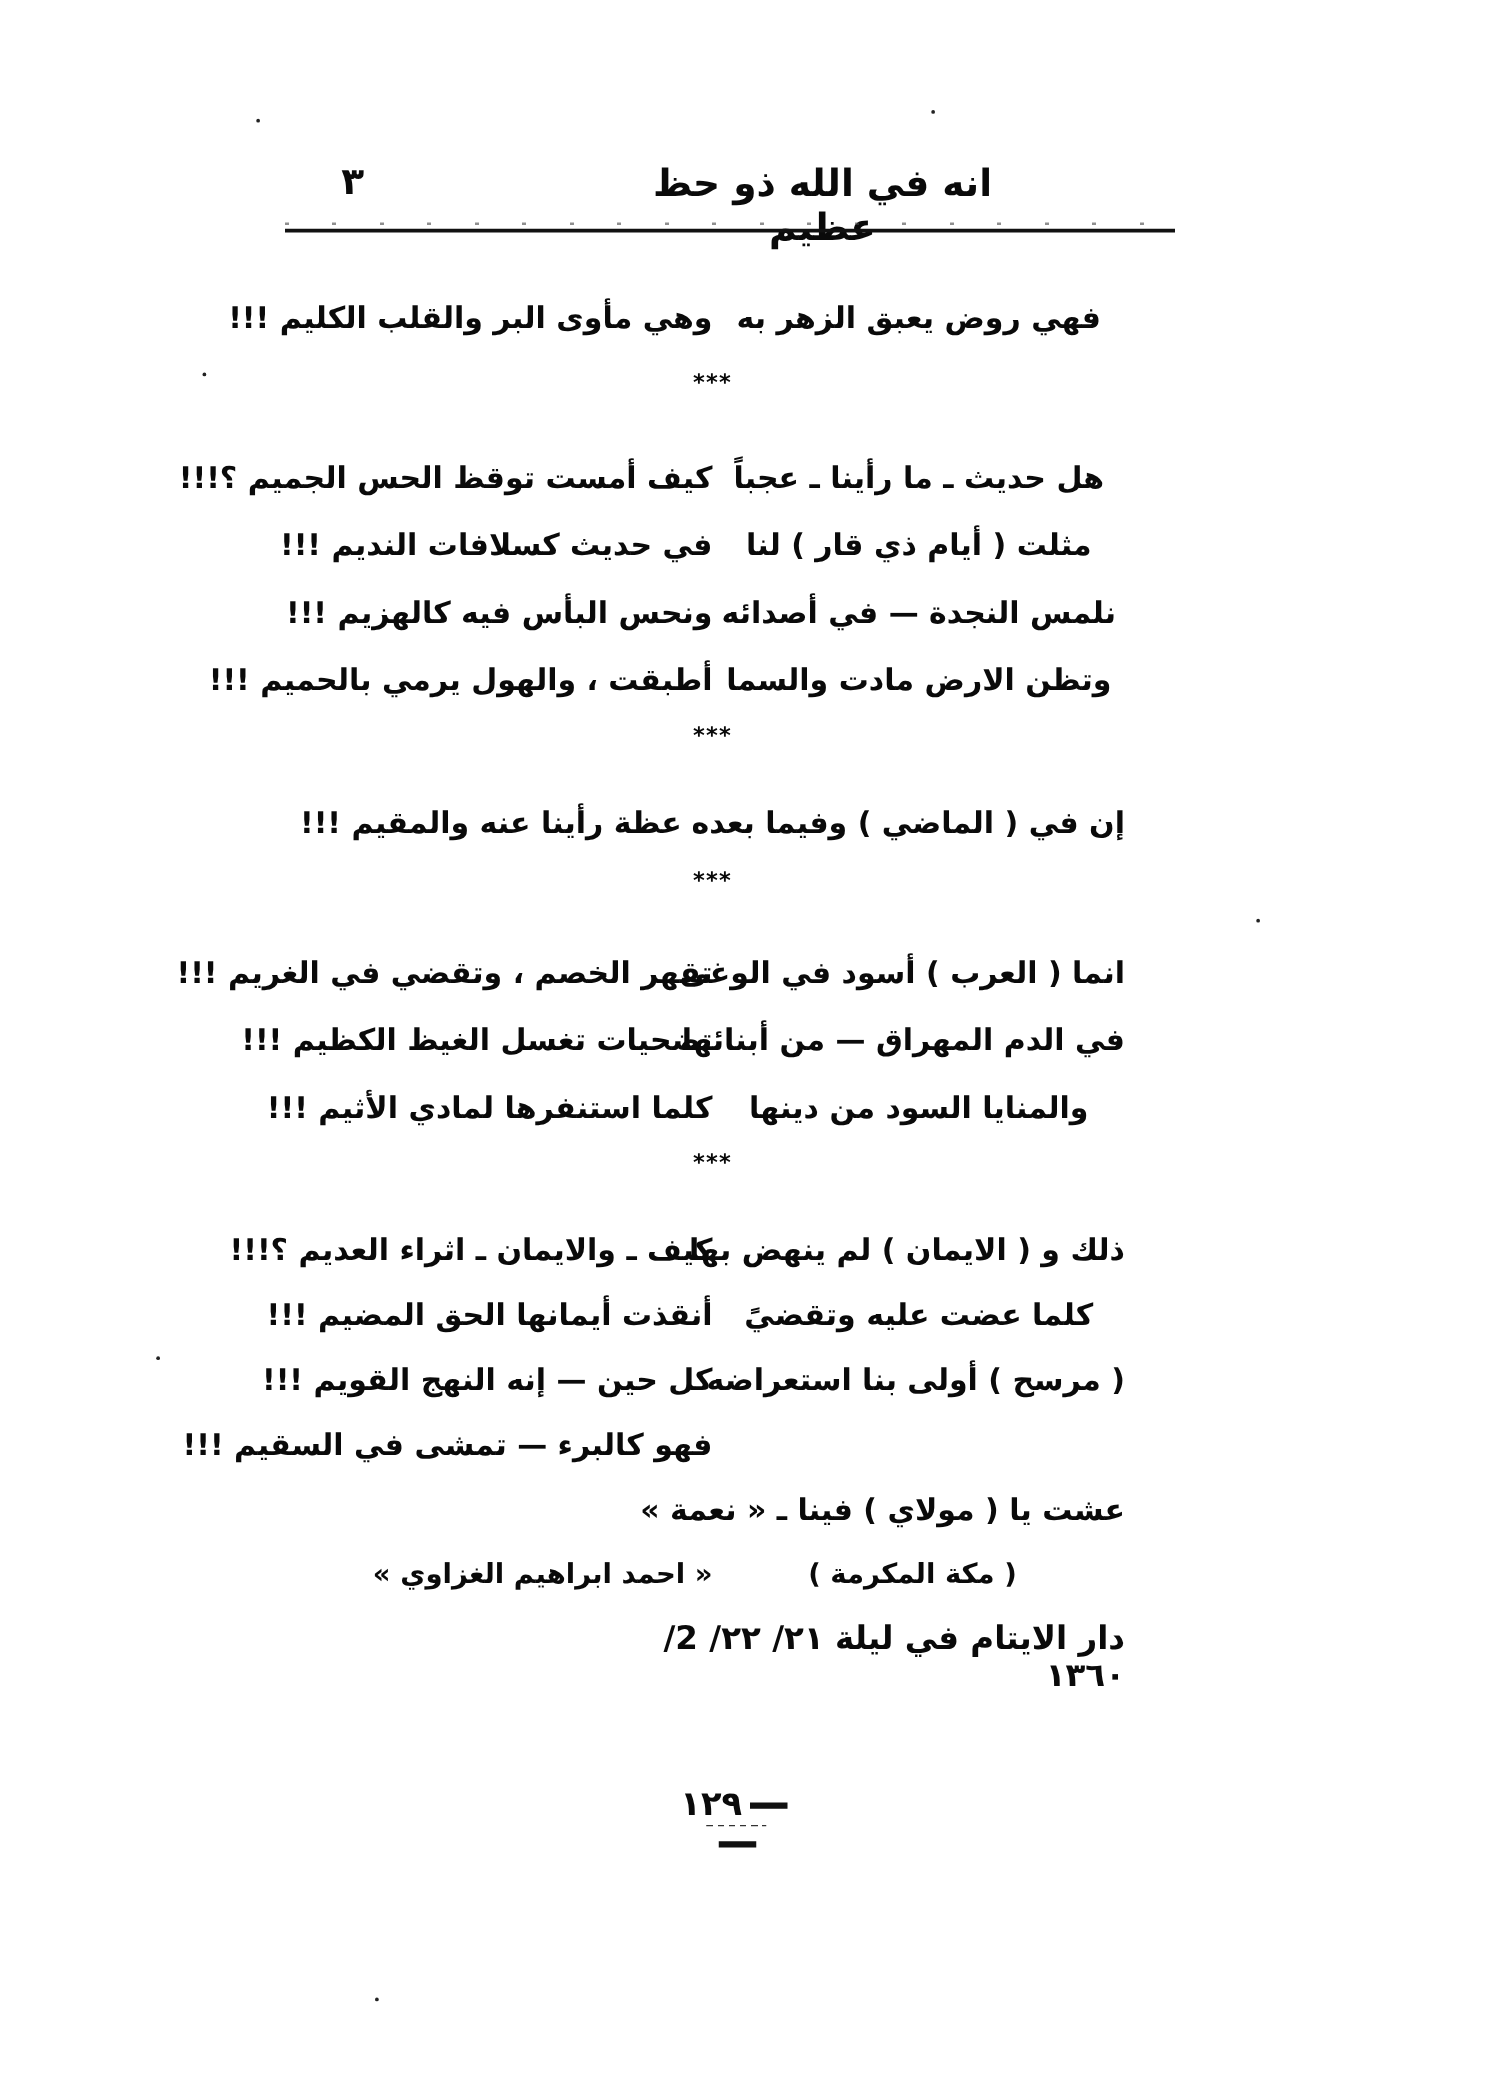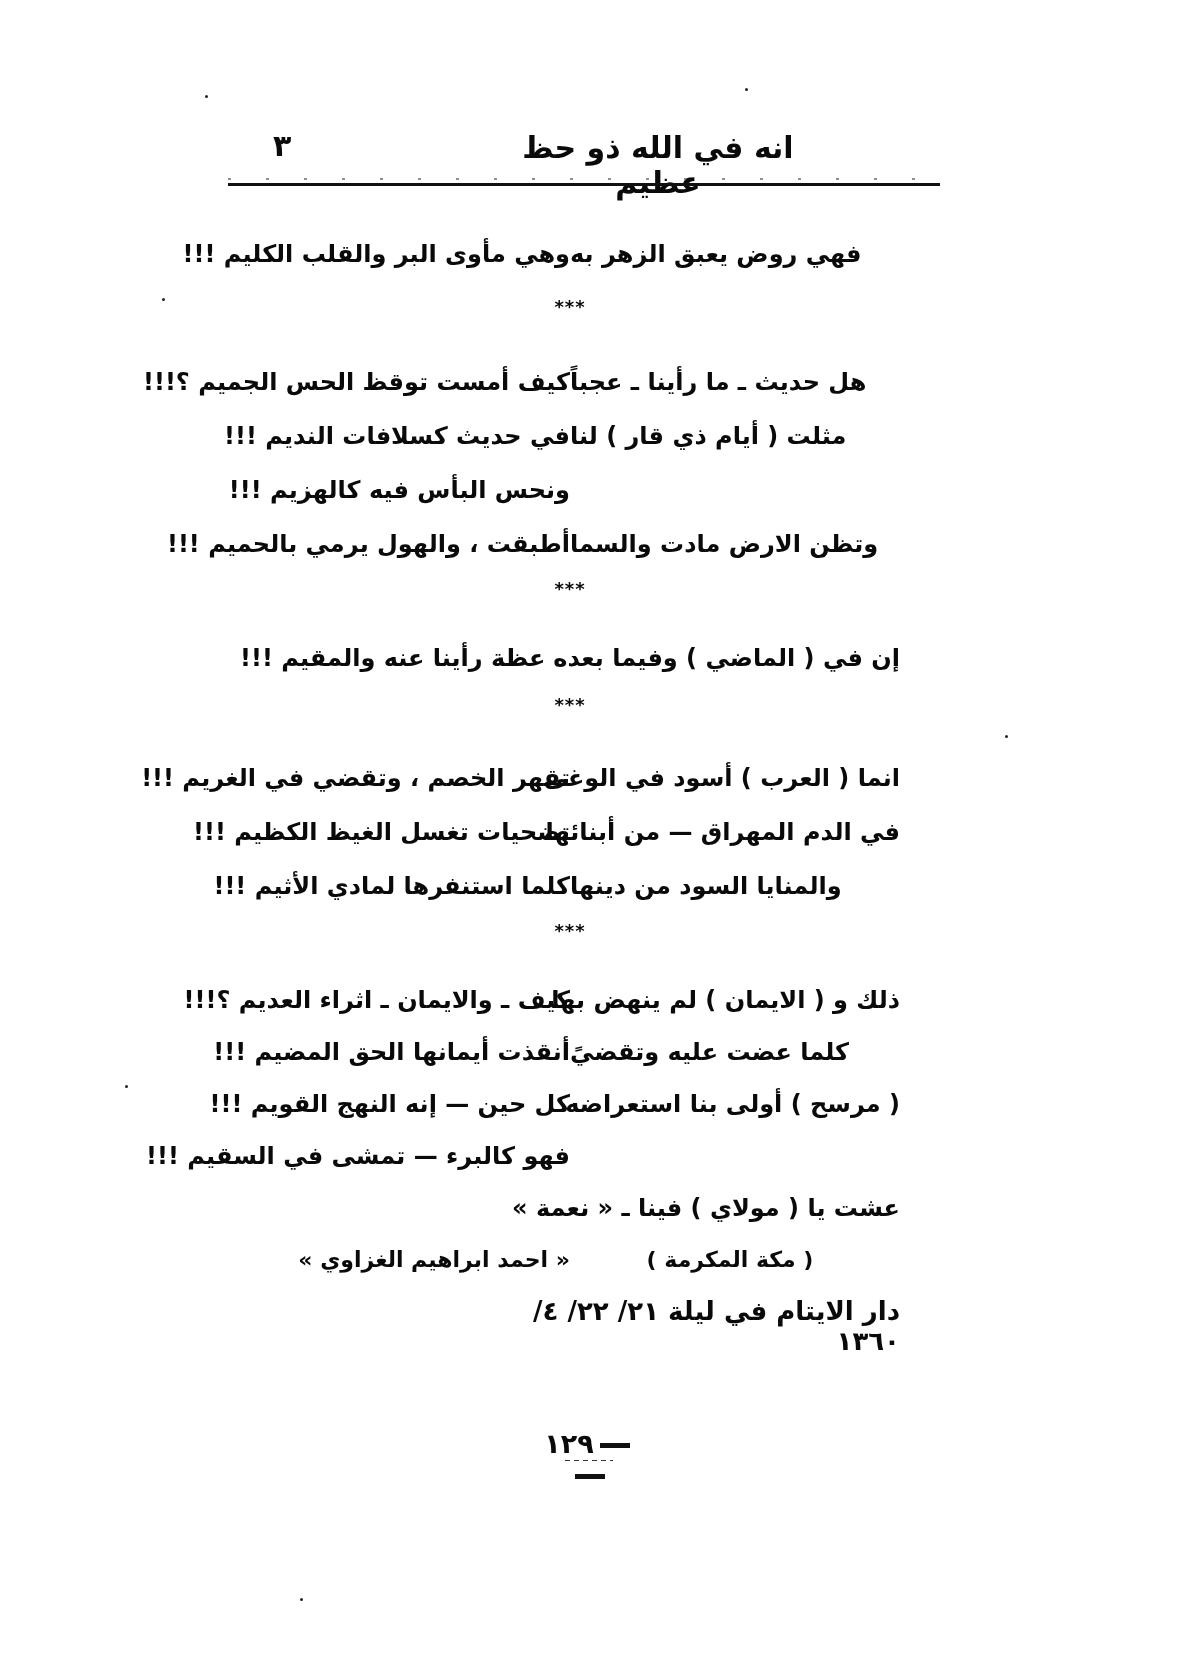--- a/index.html
+++ b/index.html
@@ -26,21 +26,21 @@
     .header-rule-dots {
       position: absolute; left: 0; right: 0; top: 60px; height: 2px;
       background: repeating-linear-gradient(90deg, #444 0 3px, transparent 3px 38px);
       opacity: .6;
     }
 
     .verse {
       position: absolute; left: 240px; width: 660px; height: 44px; direction: rtl;
       font-size: 24px; font-weight: bold; line-height: 44px;
     }
-    .hemi-right { position: absolute; right: 0; width: 330px; text-align: left; white-space: nowrap; }
+    .hemi-right { position: absolute; right: 0; width: 330px; text-align: center; white-space: nowrap; }
     .hemi-left  { position: absolute; left: 0;  width: 330px; text-align: left;  white-space: nowrap; }
     .sep {
       position: absolute; left: 540px; width: 60px; text-align: center;
       font-size: 18px; font-weight: bold; letter-spacing: 1px;
     }
     .closing { font-size: 22px; }
     .date-line {
       position: absolute; left: 500px; top: 1296px; width: 400px; text-align: right; direction: rtl;
       font-size: 26px; font-weight: bold;
     }
@@ -82,20 +82,21 @@
 
   <div class="verse" style="top:360px">
     <span class="hemi-right">هل حديث ـ ما رأينا ـ عجباً</span>
     <span class="hemi-left">كيف أمست توقظ الحس الجميم ؟!!!</span>
   </div>
   <div class="verse" style="top:414px">
     <span class="hemi-right">مثلت ( أيام ذي قار ) لنا</span>
     <span class="hemi-left">في حديث كسلافات النديم !!!</span>
   </div>
   <div class="verse" style="top:468px">
+    <span class="hemi-right">نلمس النجدة — في أصدائه</span>
     <span class="hemi-left">ونحس البأس فيه كالهزيم !!!</span>
   </div>
   <div class="verse" style="top:522px">
     <span class="hemi-right">وتظن الارض مادت والسما</span>
     <span class="hemi-left">أطبقت ، والهول يرمي بالحميم !!!</span>
   </div>
 
   <div class="sep" style="top:578px">***</div>
 
   <div class="verse" style="top:636px">
@@ -137,19 +138,19 @@
   </div>
   <div class="verse" style="top:1186px">
     <span class="hemi-right">عشت يا ( مولاي ) فينا ـ « نعمة »</span>
   </div>
 
   <div class="verse closing" style="top:1238px">
     <span class="hemi-right" style="width:300px;text-align:center;right:20px">( مكة المكرمة )</span>
     <span class="hemi-left" style="width:320px;text-align:right;left:10px">« احمد ابراهيم الغزاوي »</span>
   </div>
 
-  <div class="date-line">دار الايتام في ليلة ٢١/ ٢٢/ ٤/ ١٣٦٠</div>
+  <div class="date-line">دار الايتام في ليلة ٢١/ ٢٢/ 2/ ١٣٦٠</div>
 
   <div class="folio">
     <span class="folio-dash"></span><span>١٢٩</span><span class="folio-dash"></span>
   </div>
   <div class="folio-underline"></div>
 </div>
 
 </body></html>

